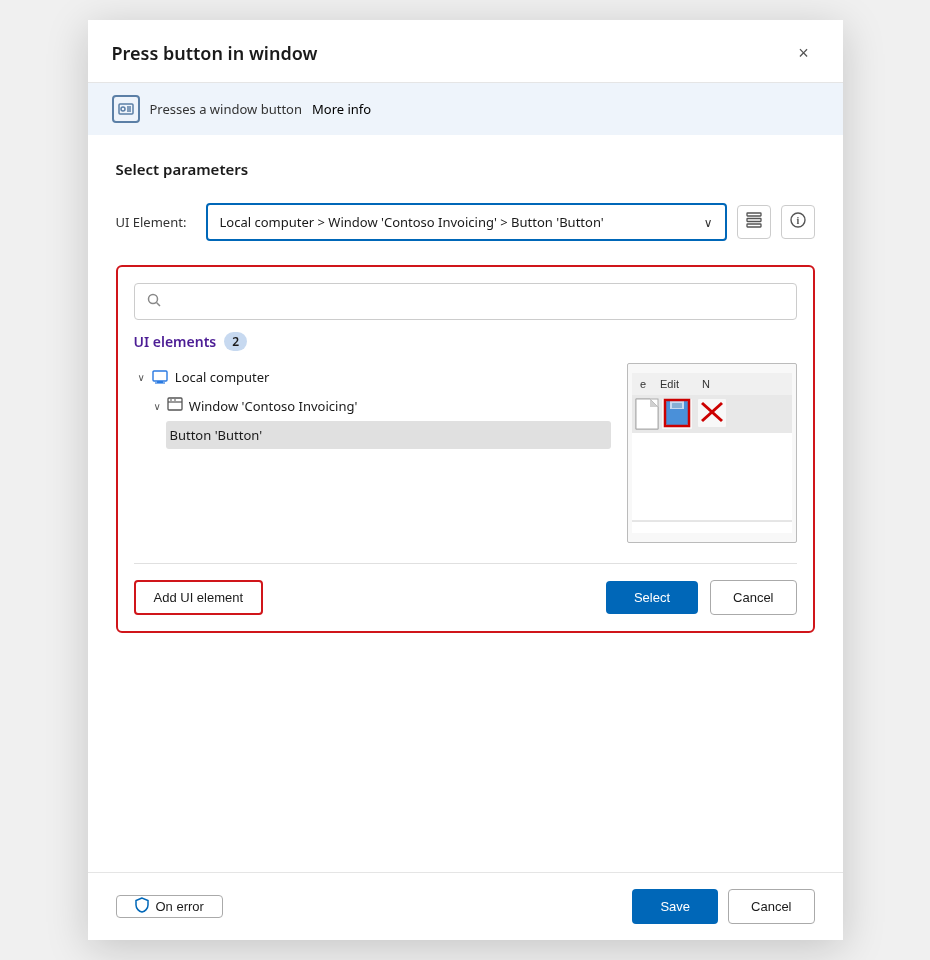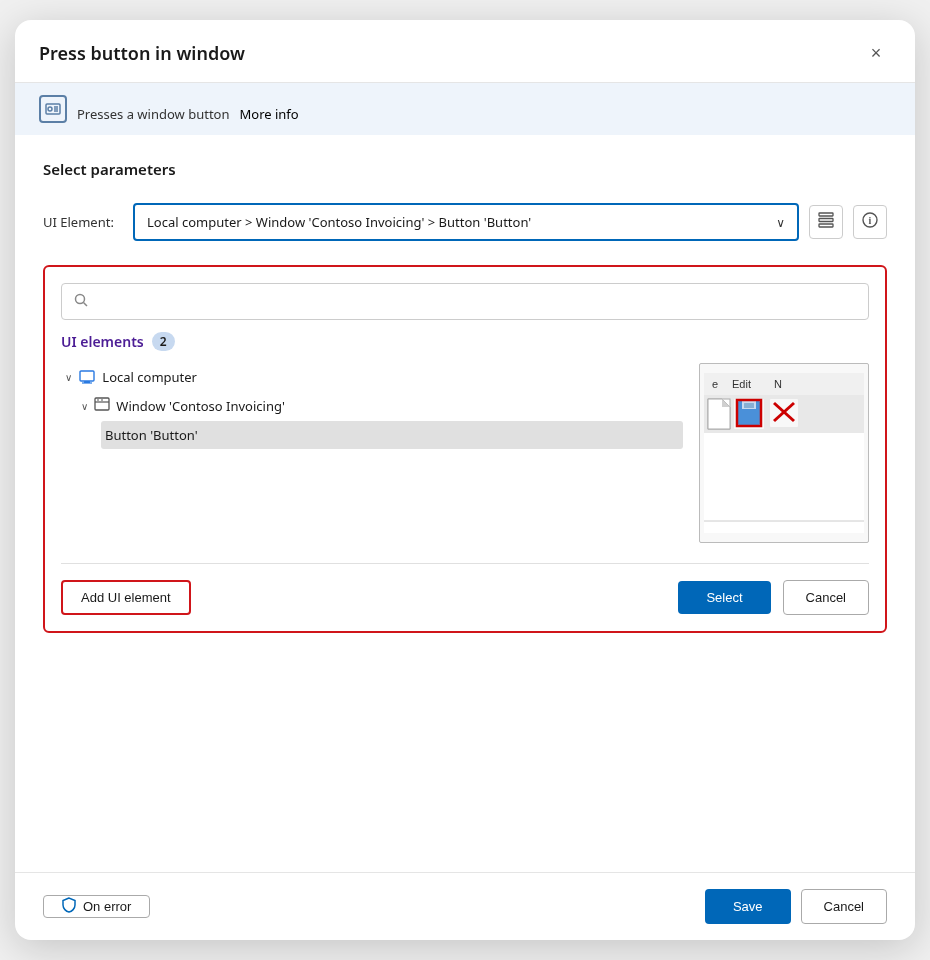--- a/index.html
+++ b/index.html
@@ -7,22 +7,22 @@
       font-family: 'Segoe UI', system-ui, sans-serif;
       font-size: 14px;
       background: #f0f0f0;
       display: flex;
       align-items: center;
       justify-content: center;
       min-height: 100vh;
     }
     .dialog {
       background: #ffffff;
-      border-radius: 16px;
-      width: 900px;
+      border-radius: 0;
+      width: 755px;
       min-height: 920px;
       box-shadow: 0 8px 40px rgba(0,0,0,0.18);
       display: flex;
       flex-direction: column;
       overflow: hidden;
       position: relative;
     }
     
     .dialog-header {
       display: flex;
@@ -47,21 +47,21 @@
       justify-content: center;
       border-radius: 4px;
       font-size: 18px;
       color: #555;
     }
     
     .info-bar {
       background: #eef4fb;
       padding: 12px 24px;
       display: flex;
-      align-items: flex-end;
+      align-items: center;
       gap: 10px;
       color: #333;
       font-size: 13px;
     }
     .info-icon {
       width: 28px;
       height: 28px;
       border: 2px solid #5b7fa6;
       border-radius: 4px;
       display: flex;
@@ -193,21 +193,21 @@
       padding: 5px 4px;
       font-size: 13px;
       cursor: pointer;
       border-radius: 3px;
       color: #1a1a1a;
     }
     .tree-item.selected {
       background: #e0e0e0;
     }
     .tree-indent-1 { margin-left: 16px; }
-    .tree-indent-2 { margin-left: 40px; }
+    .tree-indent-2 { margin-left: 32px; }
     .chevron-icon { font-size: 10px; color: #555; }
     .computer-icon {
       display: inline-flex;
       align-items: center;
       justify-content: center;
       width: 18px;
       height: 18px;
     }
     .computer-icon svg, .window-icon svg { width: 16px; height: 16px; }
     

